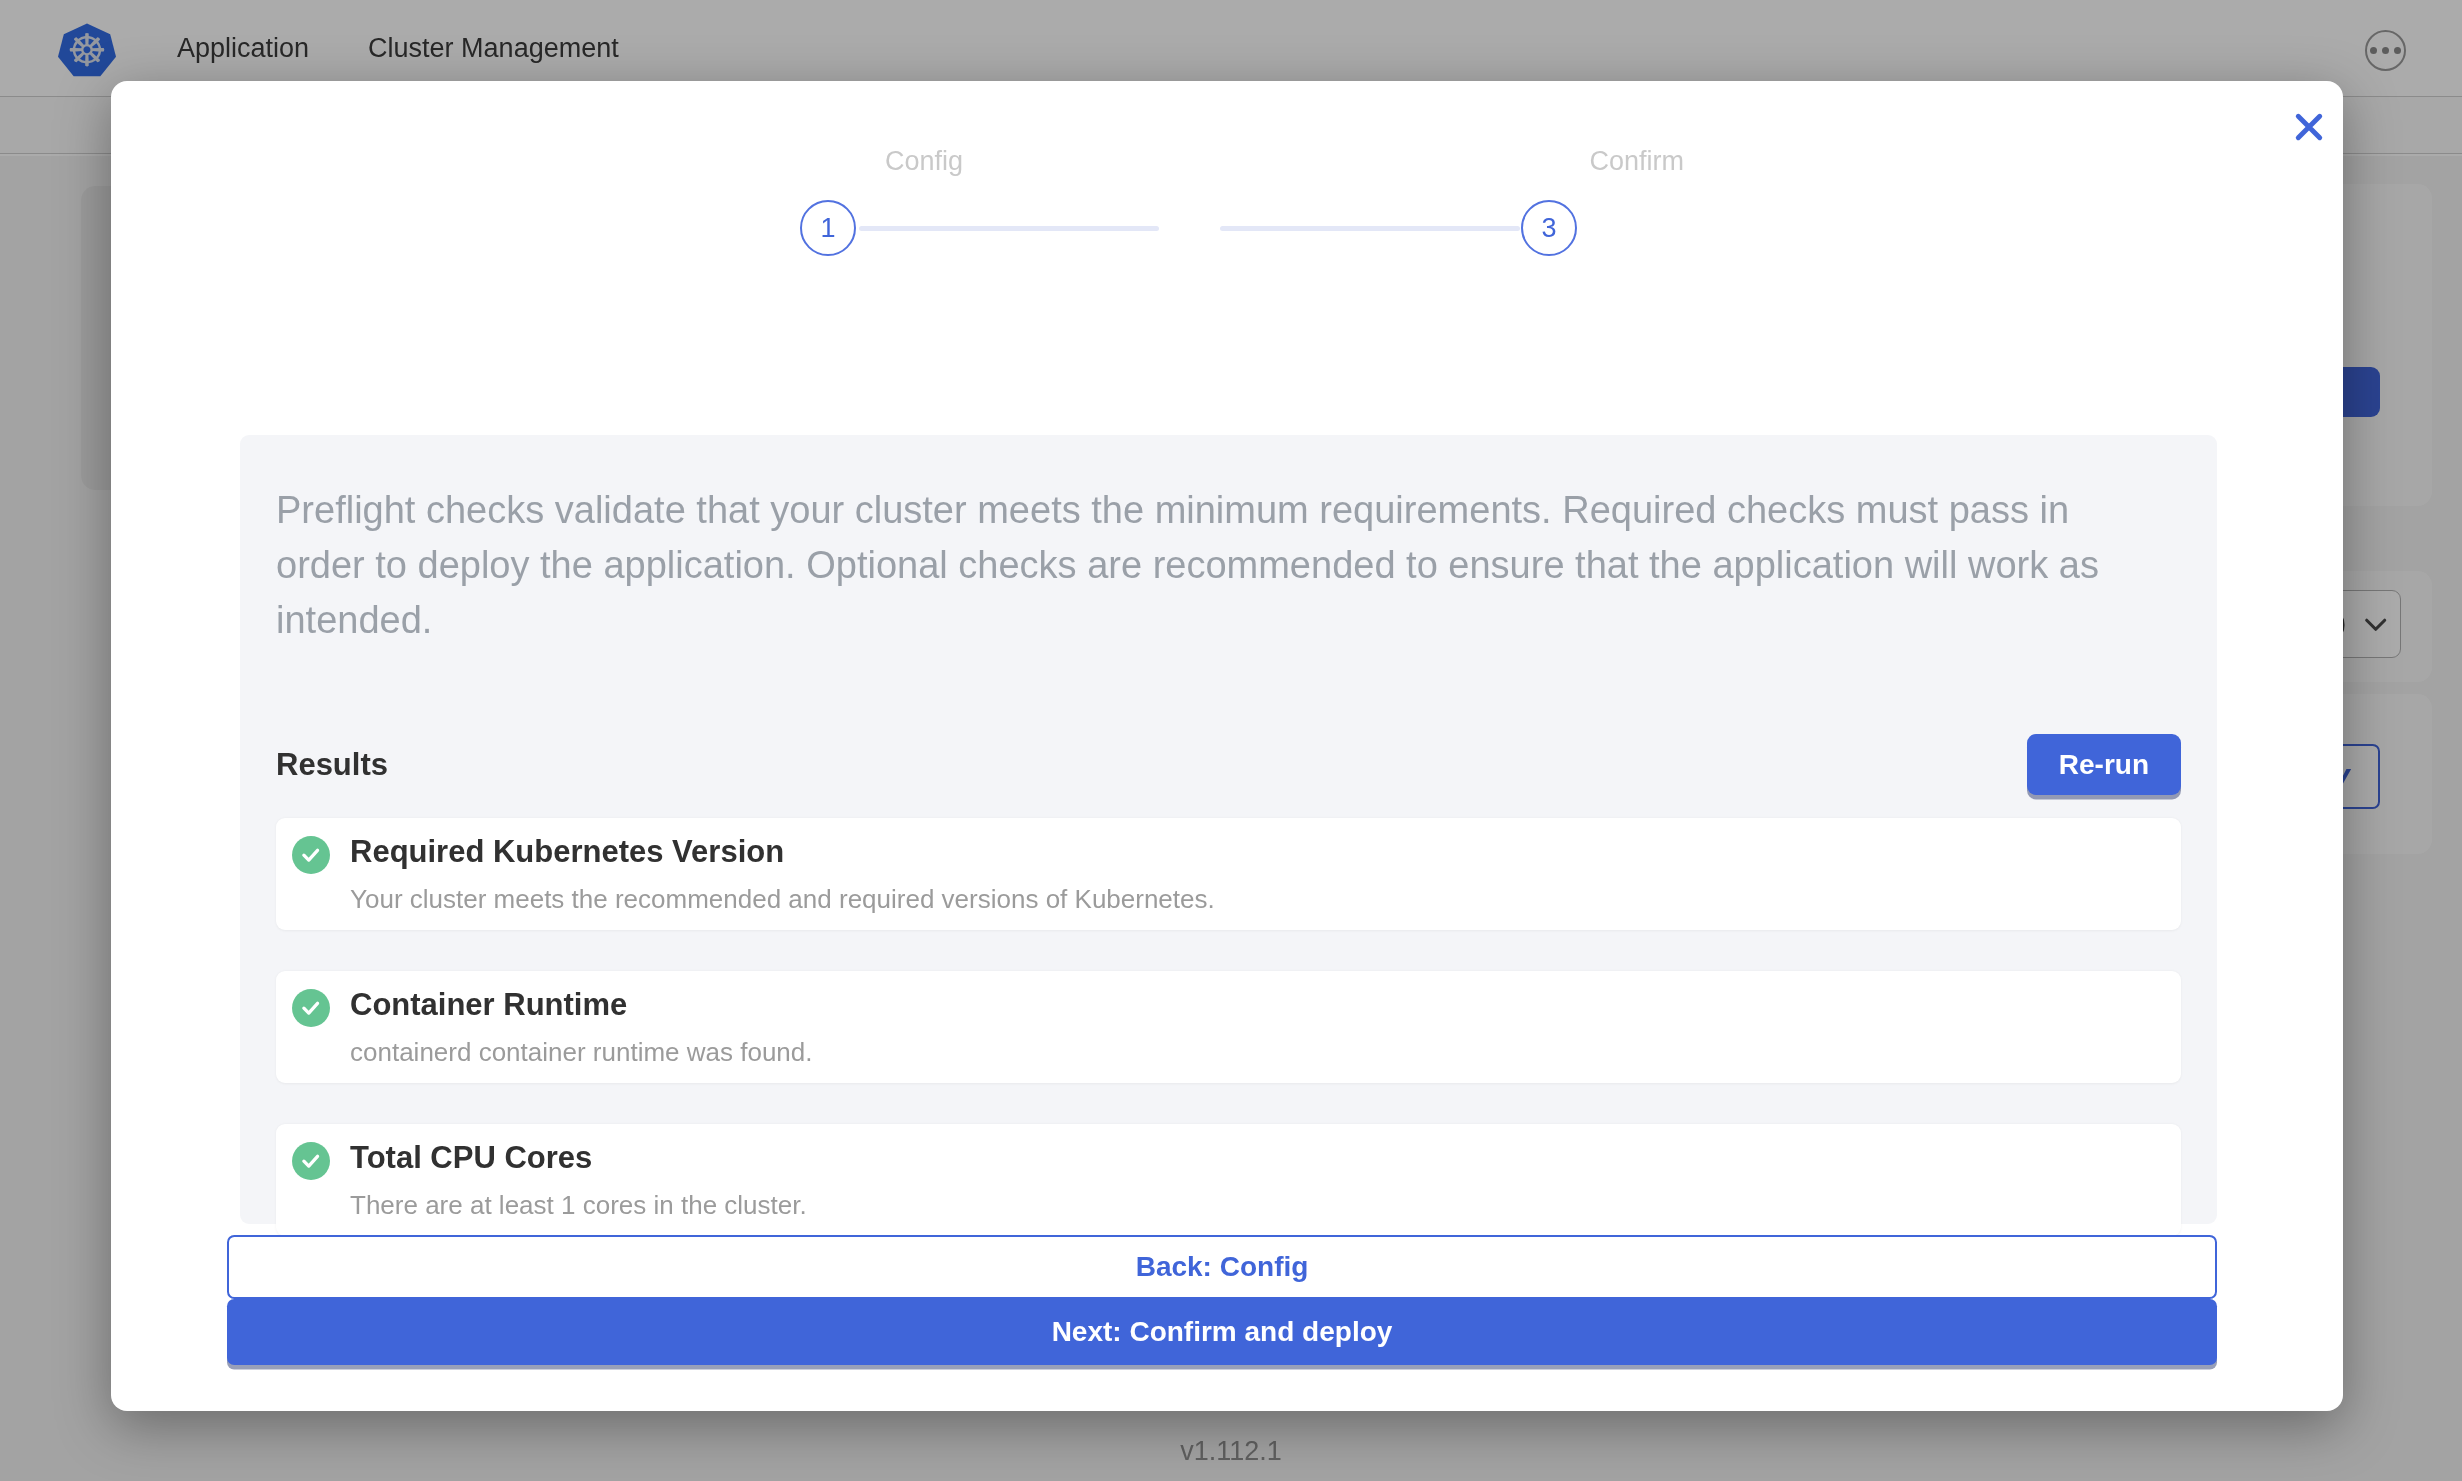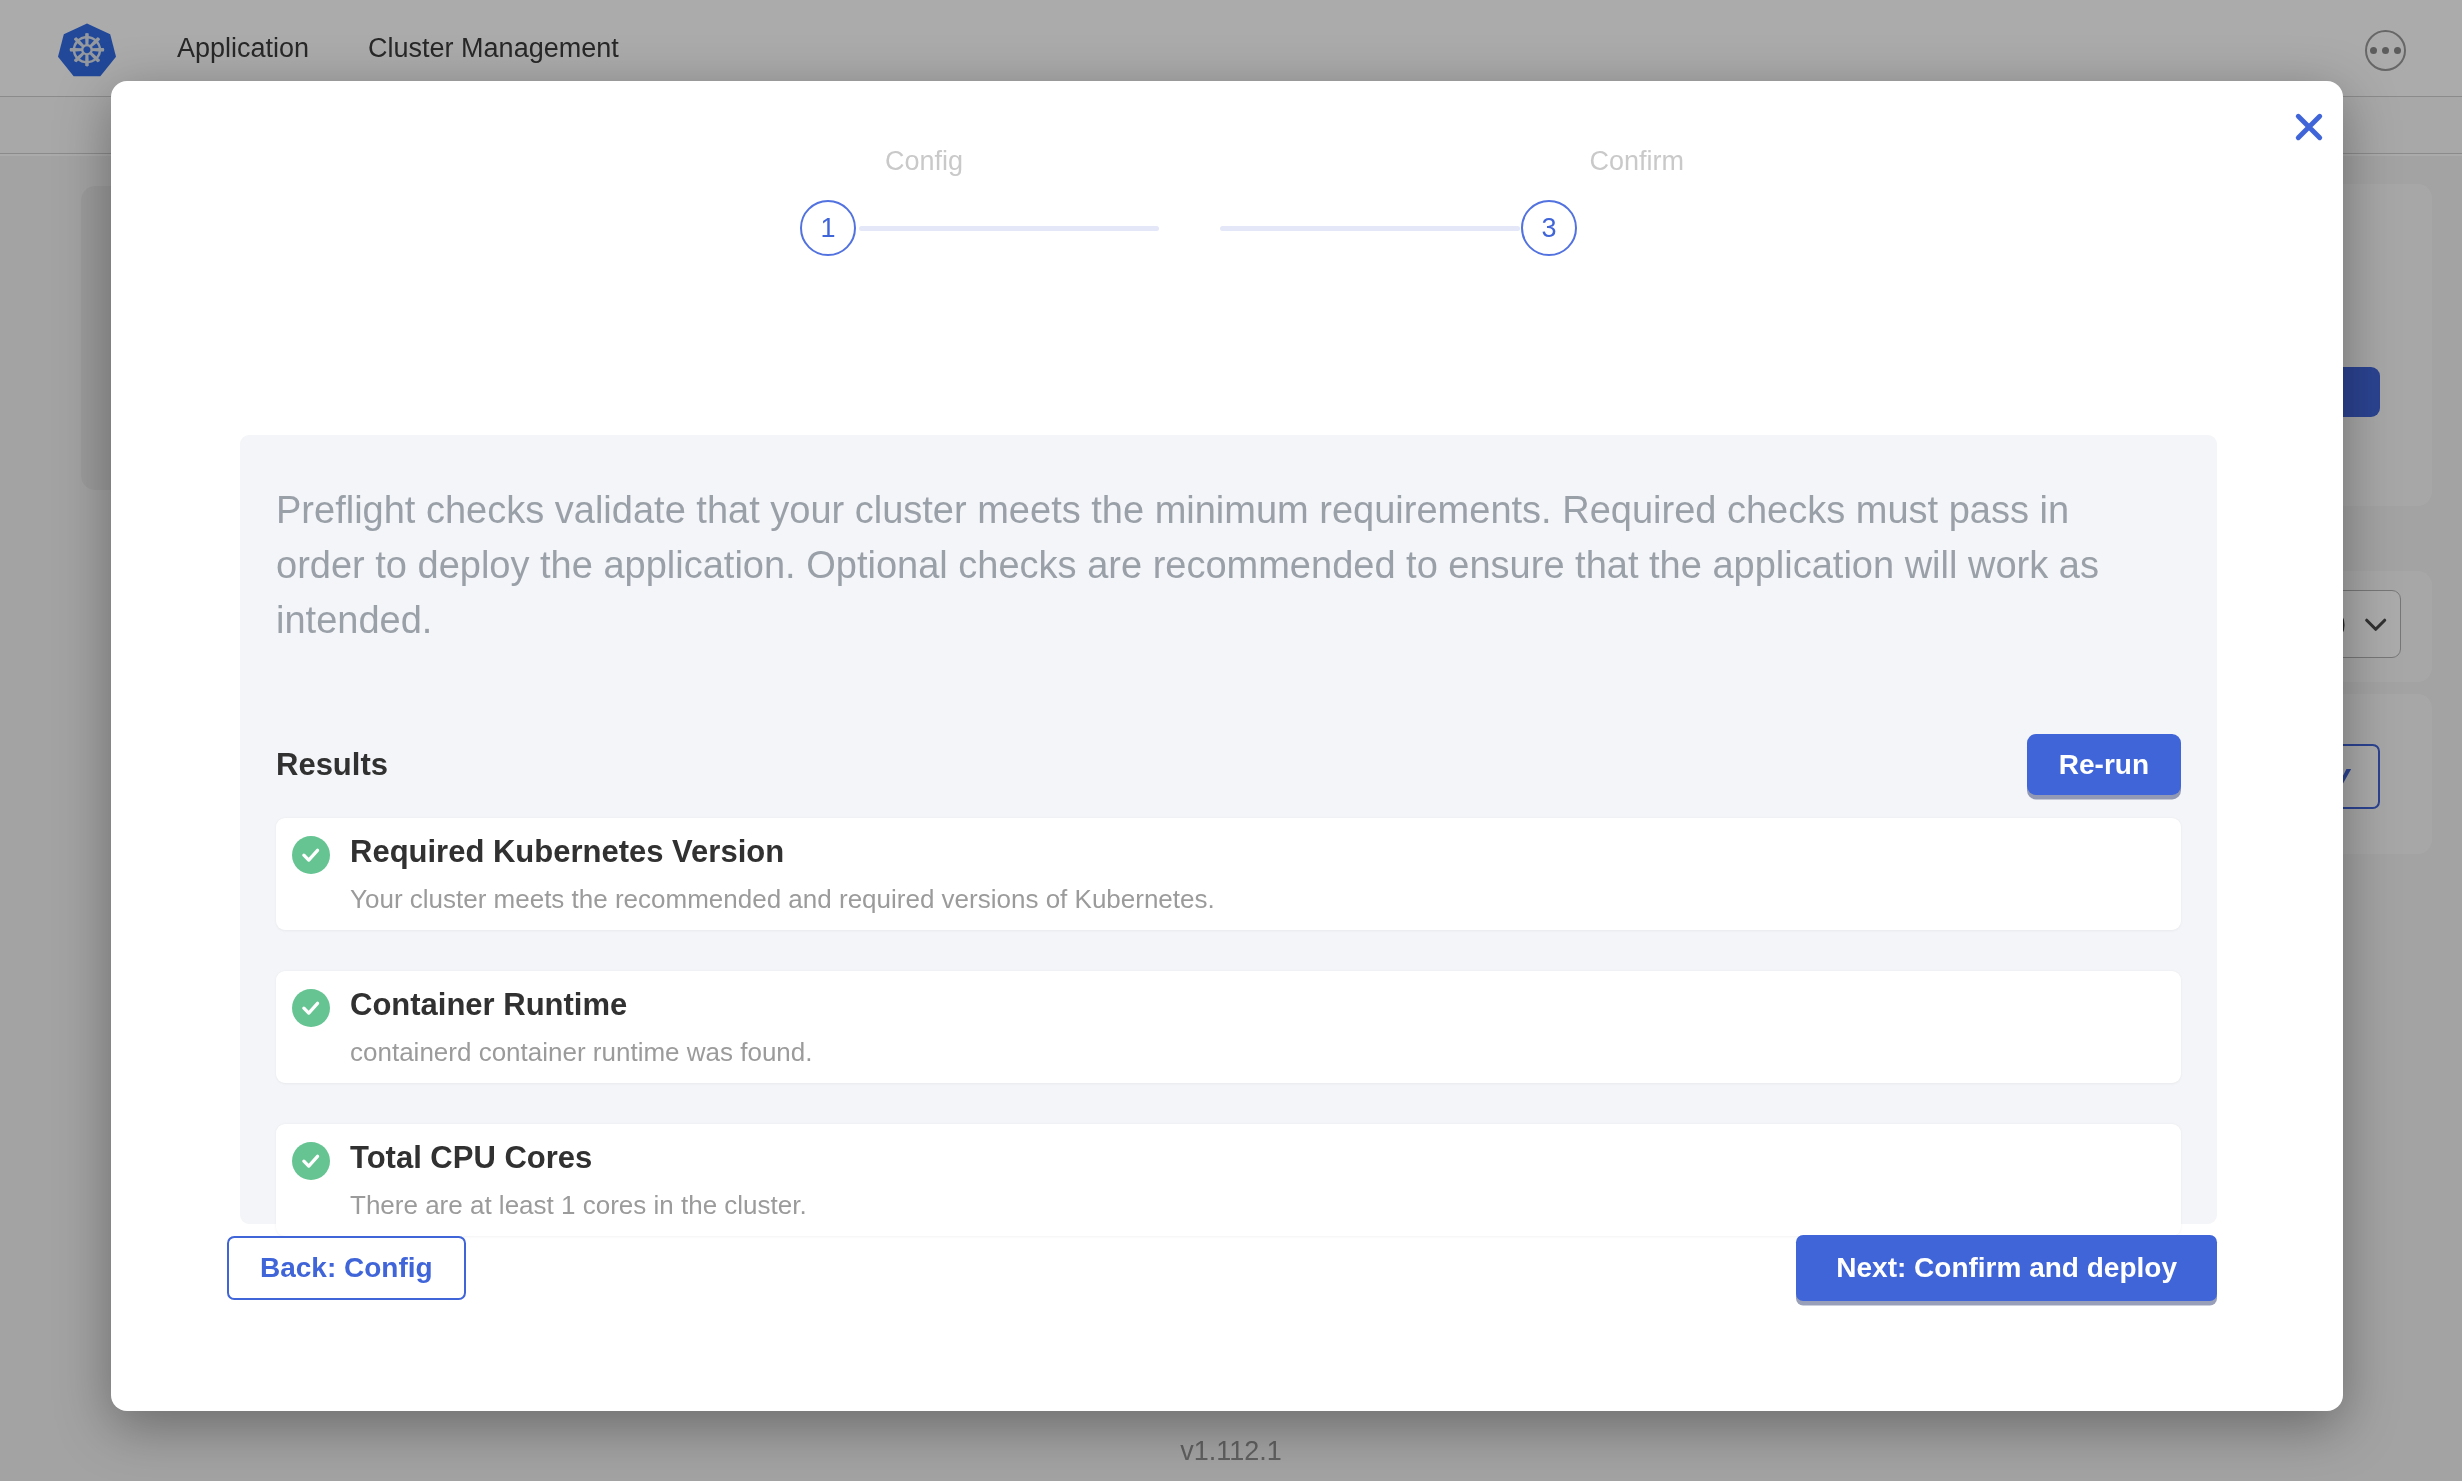--- a/index.html
+++ b/index.html
@@ -148,21 +148,21 @@
     width:38px;height:38px;border-radius:50%;background:var(--green);
     flex:0 0 38px;display:flex;align-items:center;justify-content:center;margin-top:1.8px;
   }
   .check-text{margin-left:20px;}
   .check-title{font-size:31px;font-weight:700;color:var(--text-dark);}
   .check-msg{margin-top:13.5px;font-size:26px;color:#9b9b9b;}
 
   
   .modal-footer{
     position:absolute;left:116px;right:126px;top:1154px;
-    display:flex;justify-content:space-between;align-items:center;
+    display:flex;justify-content:space-between;flex-direction:column;
   }
   .back-btn{
     height:64px;padding:0 31px;background:#fff;border:2.7px solid var(--accent);
     border-radius:7.2px;color:var(--accent);font-size:28px;font-weight:700;
     font-family:inherit;cursor:pointer;
   }
   .next-btn{
     height:66px;padding:0 40px;background:var(--accent);border:none;
     border-radius:7.2px;color:#fff;font-size:28px;font-weight:700;
     font-family:inherit;cursor:pointer;

